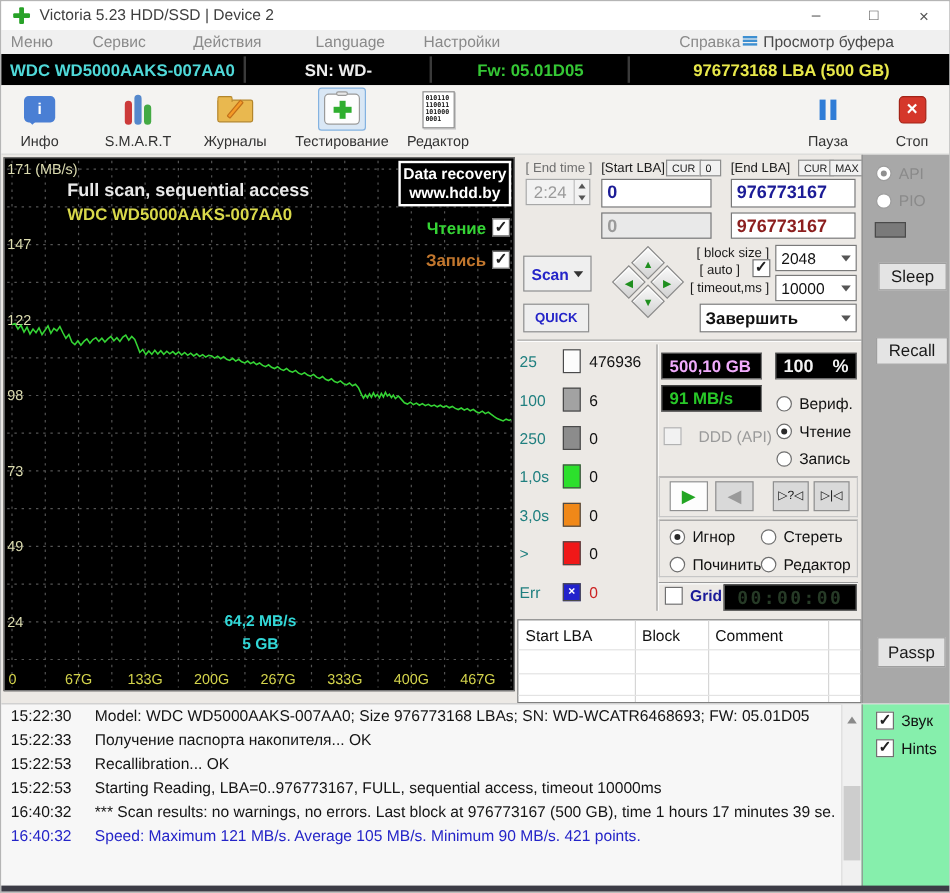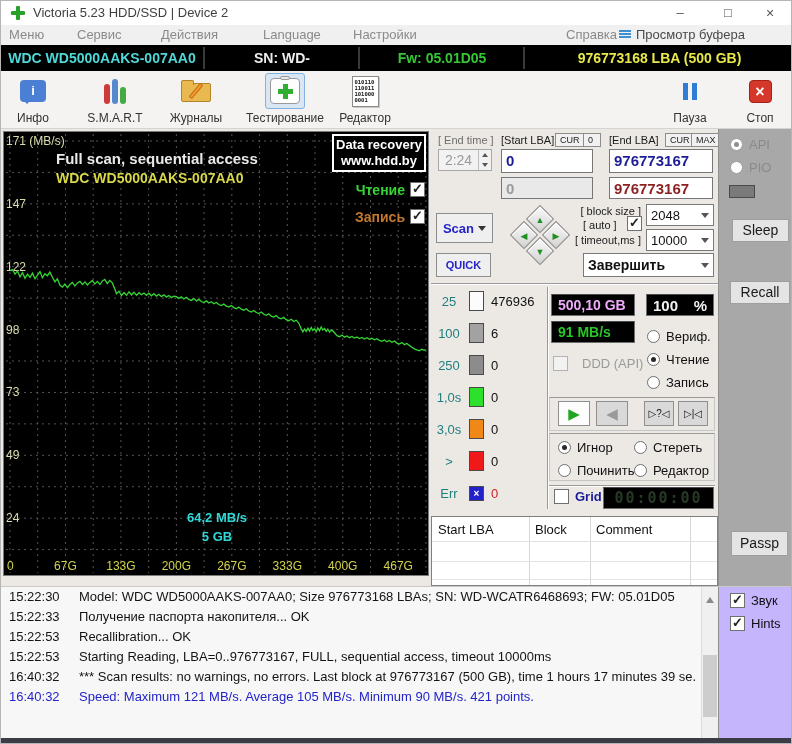--- a/index.html
+++ b/index.html
@@ -118,21 +118,21 @@
   .combo .cv{flex:1;}
   .combo .ch{width:0;height:0;border:4px solid transparent;border-top:5px solid #555;margin-top:4px;}
   .combo.bold .cv{font-size:14px;font-weight:bold;}
   .quick-btn{position:absolute;left:5px;top:124px;width:55px;height:24px;background:#efefef;border:1px solid #8d8d8d;
     font-size:11px;font-weight:bold;color:#2424c8;text-align:center;line-height:22px;}
   .hsep{position:absolute;left:0;top:154px;width:287px;height:2px;border-top:1px solid #9a9a9a;border-bottom:1px solid #fdfdfd;}
   .vsep{position:absolute;left:116px;top:158px;width:2px;height:222px;border-left:1px solid #9a9a9a;border-right:1px solid #fdfdfd;}
 
   .buckets{position:absolute;left:2px;top:156px;width:112px;}
   .brow{height:32px;display:flex;align-items:center;}
-  .blab{width:32px;text-align:center;font-size:13px;color:#1f7f7f;margin-right:4px;flex:none;}
+  .blab{width:32px;text-align:left;font-size:13px;color:#1f7f7f;margin-right:4px;flex:none;}
   .bbox{width:15px;height:20px;border:1px solid #4a4a4a;flex:none;}
   .bbox.errbox{height:15px;color:#fff;font-size:10px;font-weight:bold;text-align:center;line-height:14px;}
   .bcnt{margin-left:7px;font-size:13px;color:#111;}
   .bcnt.red{color:#cc2222;}
 
   .lcd-size{position:absolute;left:120px;top:165px;width:84px;height:22px;color:#f0abfc;font-size:14px;}
   .lcd-pct{position:absolute;left:215px;top:165px;width:68px;height:22px;color:#f2f2f2;font-size:15px;justify-content:space-between;}
   .lcd-speed{position:absolute;left:120px;top:192px;width:84px;height:22px;color:#28c828;font-size:14px;}
   .ddd{position:absolute;left:122px;top:227px;display:flex;align-items:center;gap:14px;font-size:13px;color:#9a9a9a;}
   .mode-radios{position:absolute;left:216px;top:196px;}
@@ -170,21 +170,21 @@
   
   .logarea{position:absolute;left:0;top:585px;width:792px;height:152px;background:#f7f7f7;border-top:1px solid #c9c9c9;}
   .log-lines{position:absolute;left:0;top:2px;width:698px;}
   .lrow{height:20px;font-size:13px;color:#141414;white-space:nowrap;overflow:hidden;}
   .ltime{display:inline-block;width:58px;margin-left:8px;}
   .ltext{margin-left:12px;}
   .lrow.blue .ltime,.lrow.blue .ltext{color:#2424c8;}
   .logscroll{position:absolute;left:700px;top:0;width:17px;height:152px;background:#f0f0f0;border-left:1px solid #dcdcdc;}
   .ls-up{position:absolute;left:4px;top:6px;width:0;height:0;border:4px solid transparent;border-bottom:6px solid #8a8a8a;}
   .ls-thumb{position:absolute;left:1px;top:68px;width:14px;height:62px;background:#cdcdcd;}
-  .logside{position:absolute;left:717px;top:0;width:75px;height:152px;background:#c4b5fd;border-left:1px solid #8f8f8f;}
+  .logside{position:absolute;left:717px;top:0;width:75px;height:152px;background:#86efac;border-left:1px solid #8f8f8f;}
   .logside .opt{position:absolute;display:flex;align-items:center;gap:6px;font-size:13px;color:#111;}
   .bottomstrip{position:absolute;left:0;top:737px;width:792px;height:7px;background:#3c3c46;}
 </style>
 </head>
 <body>
 
 <div class="app">
 
   <div class="titlebar">
     <div class="app-icon">

